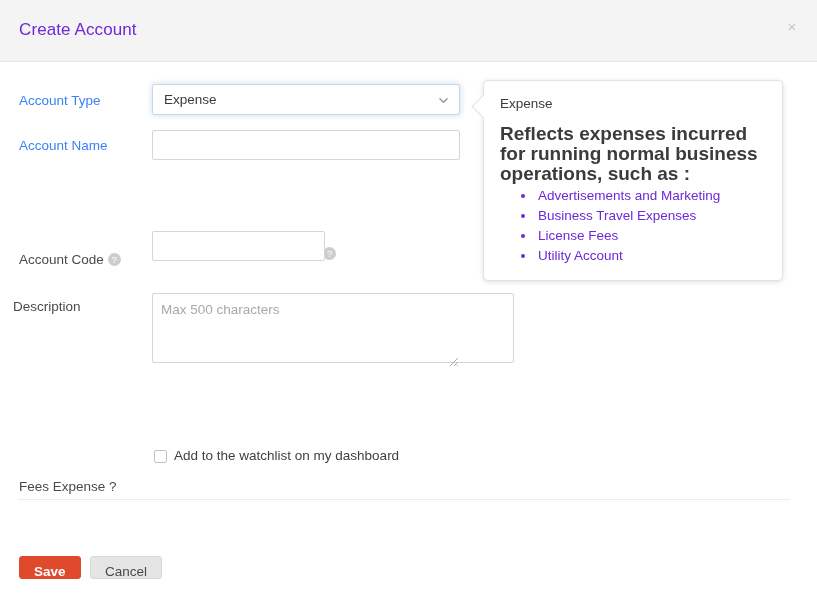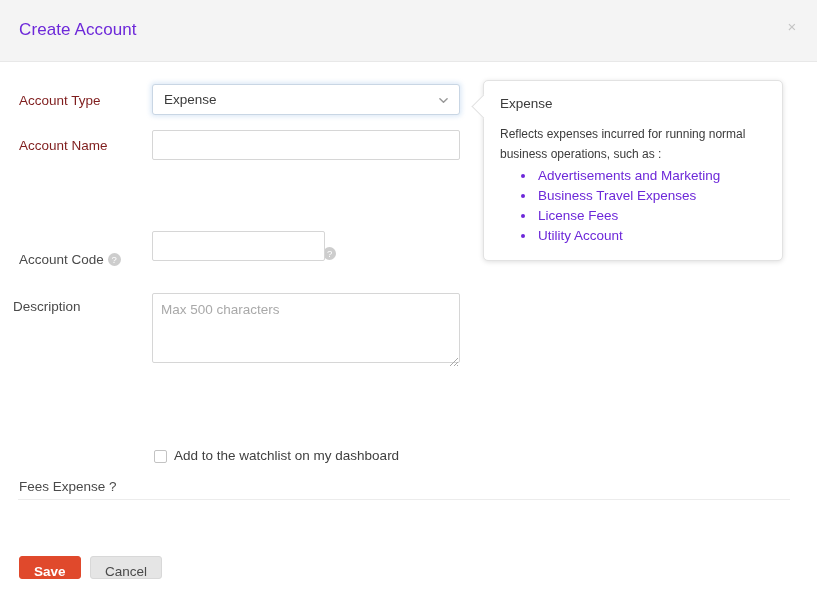--- a/index.html
+++ b/index.html
@@ -55,21 +55,21 @@
     top: 62px;
     width: 817px;
   }
   .field-label {
     position: absolute;
     font-size: 13.5px;
     color: #4a4a4a;
     white-space: nowrap;
   }
   .field-label.required {
-    color: #7f1d1d;
+    color: #3b82f6;
   }
 
   
   .text-input {
     position: absolute;
     box-sizing: border-box;
     height: 30px;
     border: 1px solid #d6d6d6;
     border-radius: 2px;
     background: #fff;
@@ -256,23 +256,24 @@
     border-left: 1px solid #e2e2e2;
     border-bottom: 1px solid #e2e2e2;
     transform: rotate(45deg);
   }
   .tt-title {
     font-size: 13.5px;
     color: #3b3b3b;
     margin-bottom: 13px;
   }
   .tt-desc {
-    font-size: 12px;
+    font-size: 19px;
     color: #3b3b3b;
     line-height: 20px;
+    font-weight: bold;
   }
   .tt-list {
     margin: 2px 0 0 0;
     padding-left: 36px;
     font-size: 13.5px;
     color: #6d28d9;
     line-height: 20px;
   }
   .tt-list li { padding-left: 2px; }
 </style>
@@ -307,21 +308,21 @@
     </span>
   </div>
 
   <div class="field-label" style="left:19px; top:190px;">
     <span>Account Code</span>
     <span class="help-icon">?</span>
   </div>
   <input class="text-input" style="left: 152px; top: 169px; width: 173px;" type="text" placeholder="">
 
   <div class="field-label" style="left:13px; top:237px;">Description</div>
-  <textarea class="text-input" style="left: 152px; top: 231px; width: 308px;" placeholder="Max 500 characters"></textarea>
+  <textarea class="text-input" style="left: 152px; top: 231px; width: 362px;" placeholder="Max 500 characters"></textarea>
   <span class="resize-grip" style="position:absolute; left:449px; top:291px;">
     <svg width="10" height="10" viewBox="0 0 10 10">
       <path d="M9 1 L1 9 M9 5 L5 9 M9 8 L8 9" stroke="#a9a9a9" stroke-width="1" fill="none"></path>
     </svg>
   </span>
 
   <div class="cb-row" style="left:154px; top:388px;">
     <span class="cb-box"></span>
     <span class="cb-label">Add to the watchlist on my dashboard</span>
   </div>

